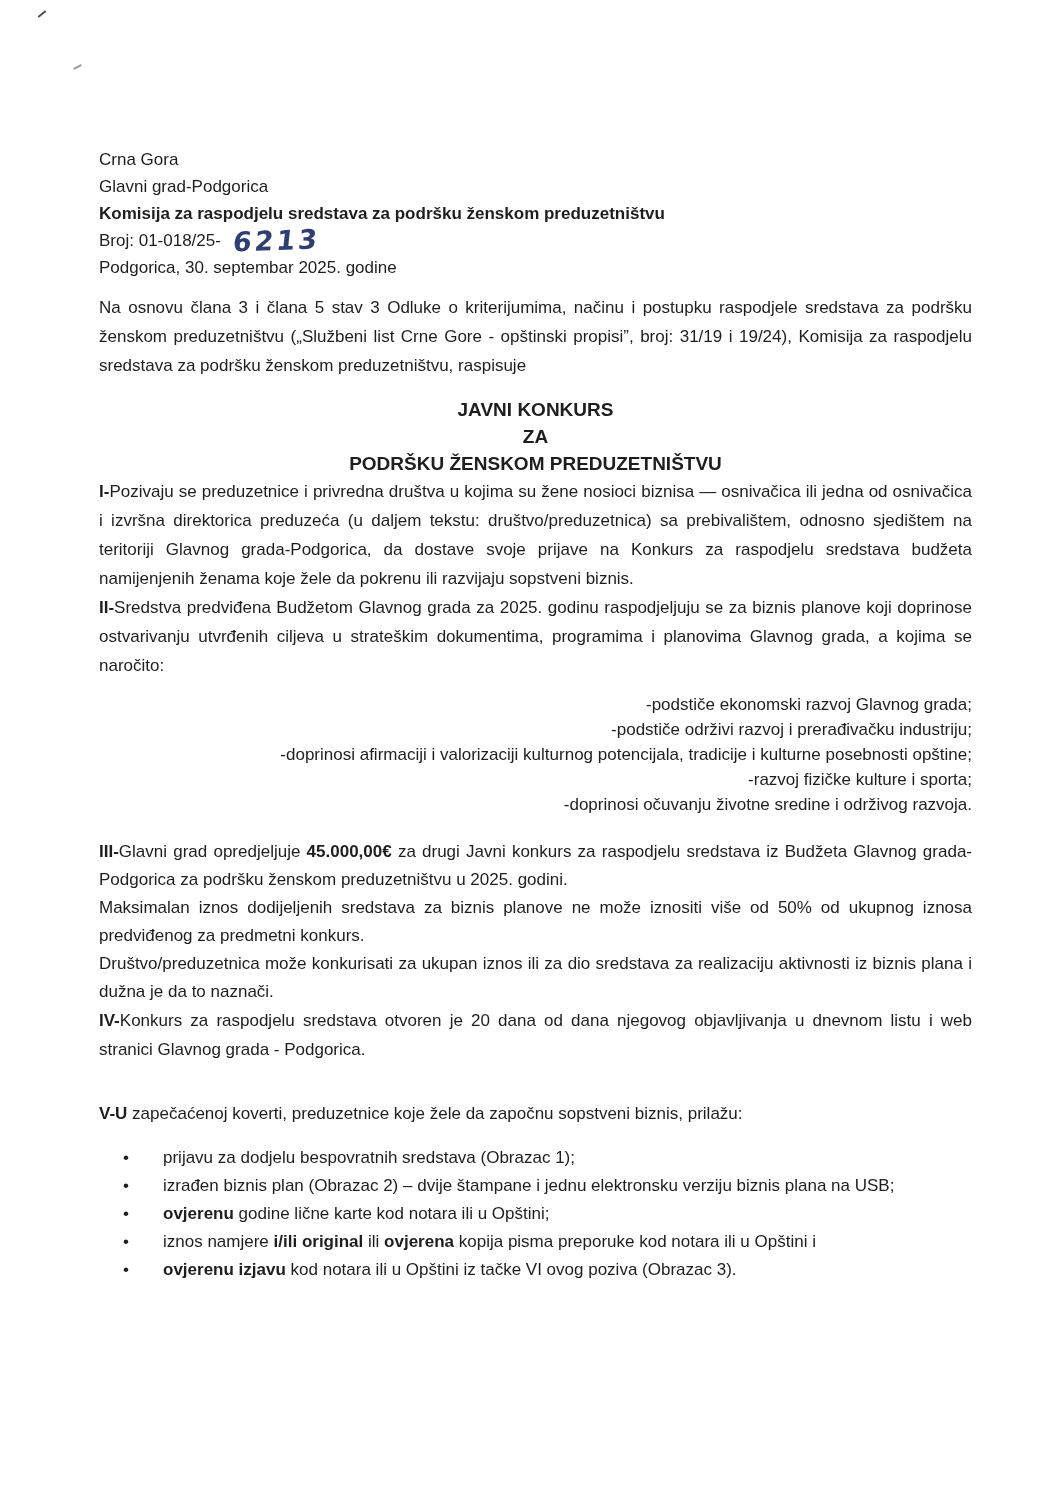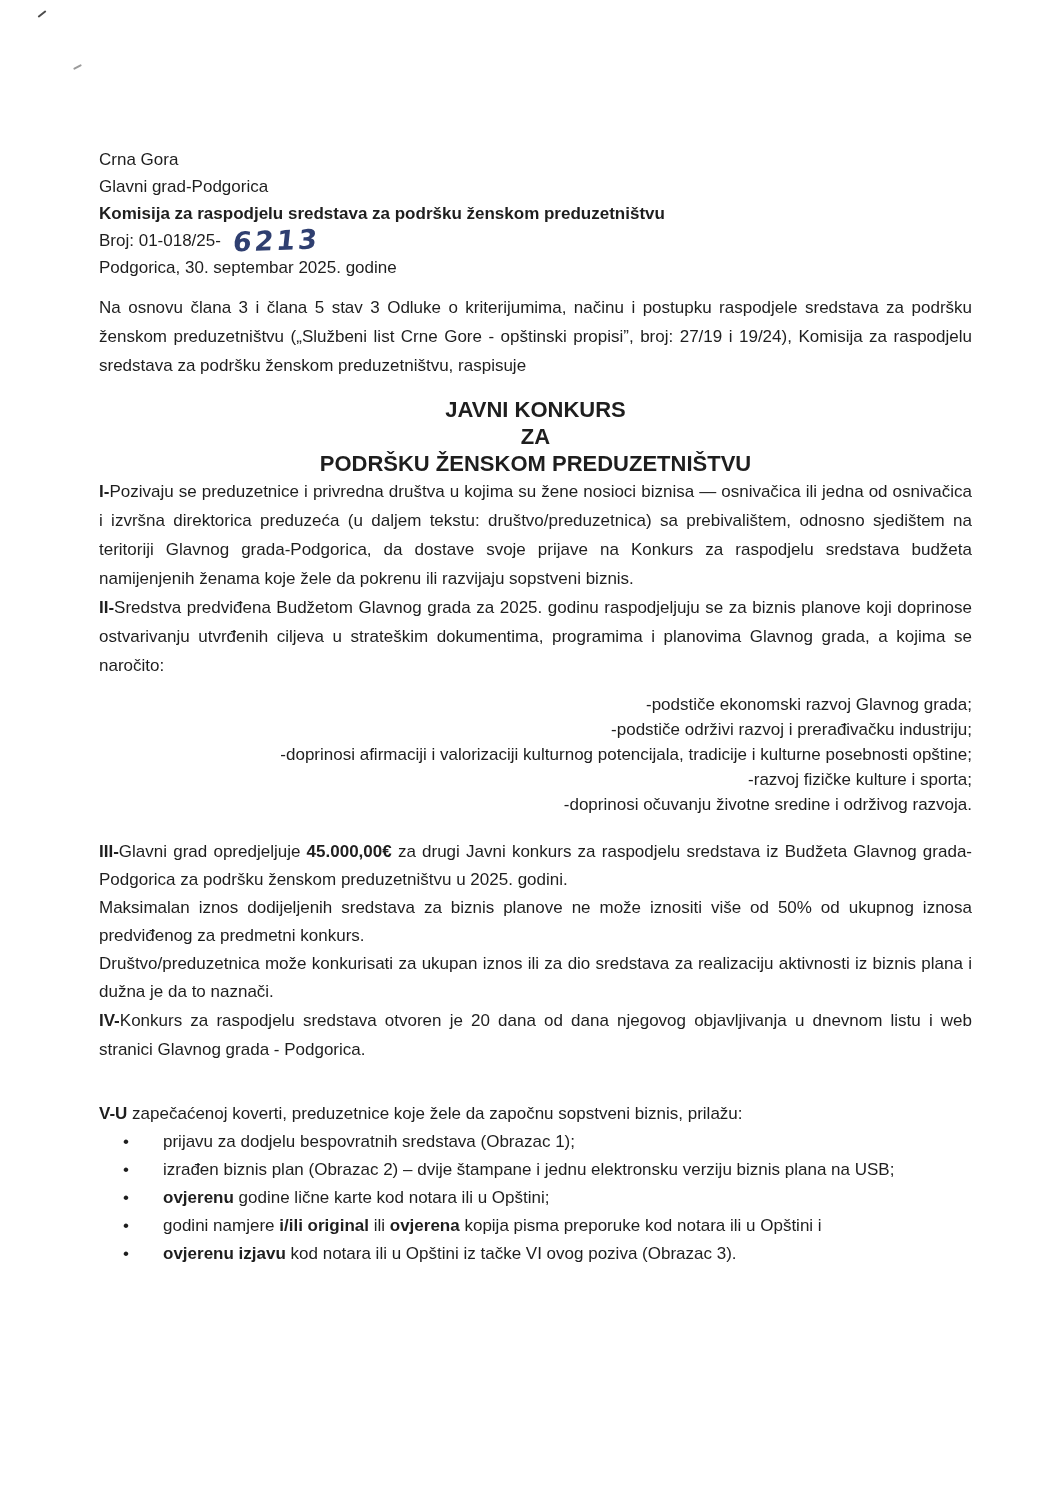--- a/index.html
+++ b/index.html
@@ -45,36 +45,36 @@
     text-align: justify;
     line-height: 29px;
   }
   .intro { margin-top: 12px; }
 
   .title-block {
     margin-top: 16px;
     text-align: center;
     font-weight: bold;
     line-height: 27px;
-    font-size: 22px;
+    font-size: 19px;
   }
 
   .sec { }
   .sec5 { margin-top: 35px; }
 
   ul { list-style: none; margin: 0; padding: 0; }
 
   .dash-list { margin-top: 12px; line-height: 25px; }
   .dash-list li { text-align: right; }
   .dash { display: inline-block; width: 28px; margin-left: 36px; }
 
   .para-block { margin-top: 21px; }
   .para-block .para { line-height: 28px; }
 
-  .dot-list { line-height: 28px; }
+  .dot-list { line-height: 28px; margin-top: 16px; }
   .dot-list li { text-align: justify; }
   .dot { display: inline-block; width: 40px; margin-left: 24px; }
 
   b { font-weight: bold; }
 </style>
 </head>
 <body>
 
 <div class="page">
 
@@ -84,21 +84,21 @@
   <header class="doc-header">
     <div>Crna Gora</div>
     <div>Glavni grad-Podgorica</div>
     <div class="bold">Komisija za raspodjelu sredstava za podršku ženskom preduzetništvu</div>
     <div>
       <span>Broj: 01-018/25-</span><span class="handwritten">6213</span>
     </div>
     <div>Podgorica, 30. septembar 2025. godine</div>
   </header>
 
-  <p class="para intro">Na osnovu člana 3 i člana 5 stav 3 Odluke o kriterijumima, načinu i postupku raspodjele sredstava za podršku ženskom preduzetništvu („Službeni list Crne Gore - opštinski propisi”, broj: 27/19 i 19/24), Komisija za raspodjelu sredstava za podršku ženskom preduzetništvu, raspisuje</p>
+  <p class="para intro">Na osnovu člana 3 i člana 5 stav 3 Odluke o kriterijumima, načinu i postupku raspodjele sredstava za podršku ženskom preduzetništvu („Službeni list Crne Gore - opštinski propisi”, broj: 31/19 i 19/24), Komisija za raspodjelu sredstava za podršku ženskom preduzetništvu, raspisuje</p>
 
   <div class="title-block">
     <div>JAVNI KONKURS</div>
     <div>ZA</div>
     <div>PODRŠKU ŽENSKOM PREDUZETNIŠTVU</div>
   </div>
 
   <p class="para sec"><b>I-</b><span>Pozivaju se preduzetnice i privredna društva u kojima su žene nosioci biznisa — osnivačica ili jedna od osnivačica i izvršna direktorica preduzeća (u daljem tekstu: društvo/preduzetnica) sa prebivalištem, odnosno sjedištem na teritoriji Glavnog grada-Podgorica, da dostave svoje prijave na Konkurs za raspodjelu sredstava budžeta namijenjenih ženama koje žele da pokrenu ili razvijaju sopstveni biznis.</span></p>
 
   <p class="para sec"><b>II-</b><span>Sredstva predviđena Budžetom Glavnog grada za 2025. godinu raspodjeljuju se za biznis planove koji doprinose ostvarivanju utvrđenih ciljeva u strateškim dokumentima, programima i planovima Glavnog grada, a kojima se naročito:</span></p>
@@ -118,17 +118,17 @@
   </div>
 
   <p class="para sec"><b>IV-</b><span>Konkurs za raspodjelu sredstava otvoren je 20 dana od dana njegovog objavljivanja u dnevnom listu i web stranici Glavnog grada - Podgorica.</span></p>
 
   <p class="para sec5"><b>V-U</b><span> zapečaćenoj koverti, preduzetnice koje žele da započnu sopstveni biznis, prilažu:</span></p>
 
   <ul class="dot-list">
     <li><span class="dot">•</span><span class="li-text"><span>prijavu za dodjelu bespovratnih sredstava (Obrazac 1);</span></span></li>
     <li><span class="dot">•</span><span class="li-text"><span>izrađen biznis plan (Obrazac 2) – dvije štampane i jednu elektronsku verziju biznis plana na USB;</span></span></li>
     <li><span class="dot">•</span><span class="li-text"><b>ovjerenu</b><span> godine lične karte kod notara ili u Opštini;</span></span></li>
-    <li><span class="dot">•</span><span class="li-text"><span>godini namjere </span><b>i/ili original</b><span> ili </span><b>ovjerena</b><span> kopija pisma preporuke kod notara ili u Opštini i</span></span></li>
+    <li><span class="dot">•</span><span class="li-text"><span>iznos namjere </span><b>i/ili original</b><span> ili </span><b>ovjerena</b><span> kopija pisma preporuke kod notara ili u Opštini i</span></span></li>
     <li><span class="dot">•</span><span class="li-text"><b>ovjerenu izjavu</b><span> kod notara ili u Opštini  iz tačke VI ovog poziva (Obrazac 3).</span></span></li>
   </ul>
 
 </div>
 
 </body></html>

